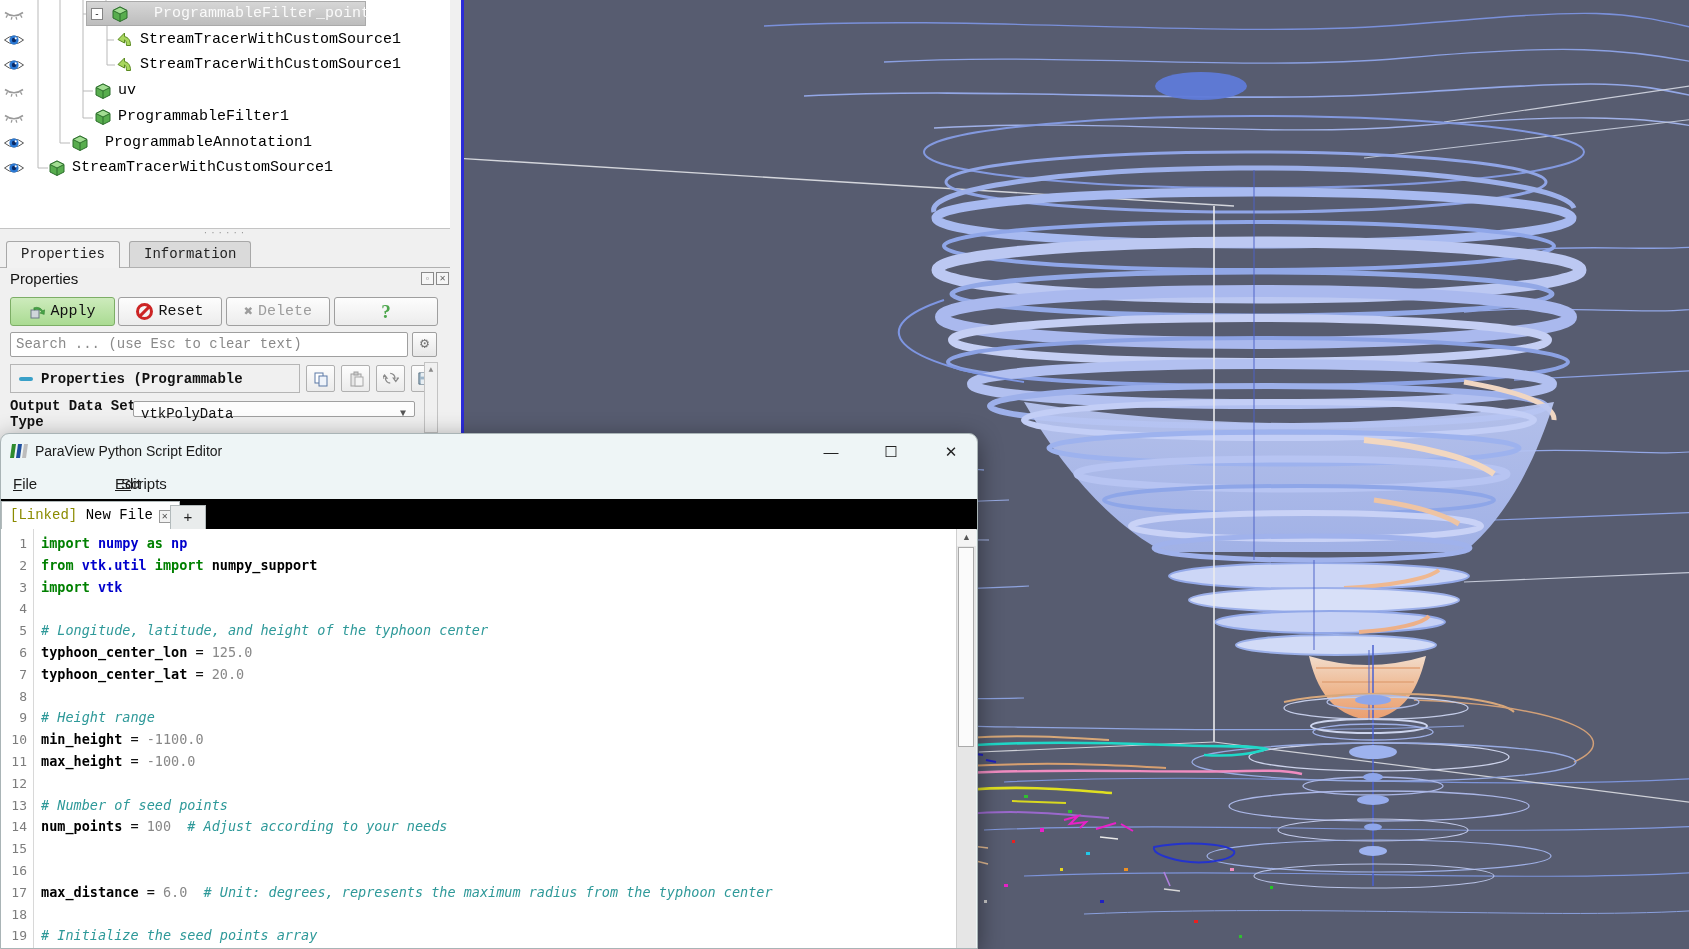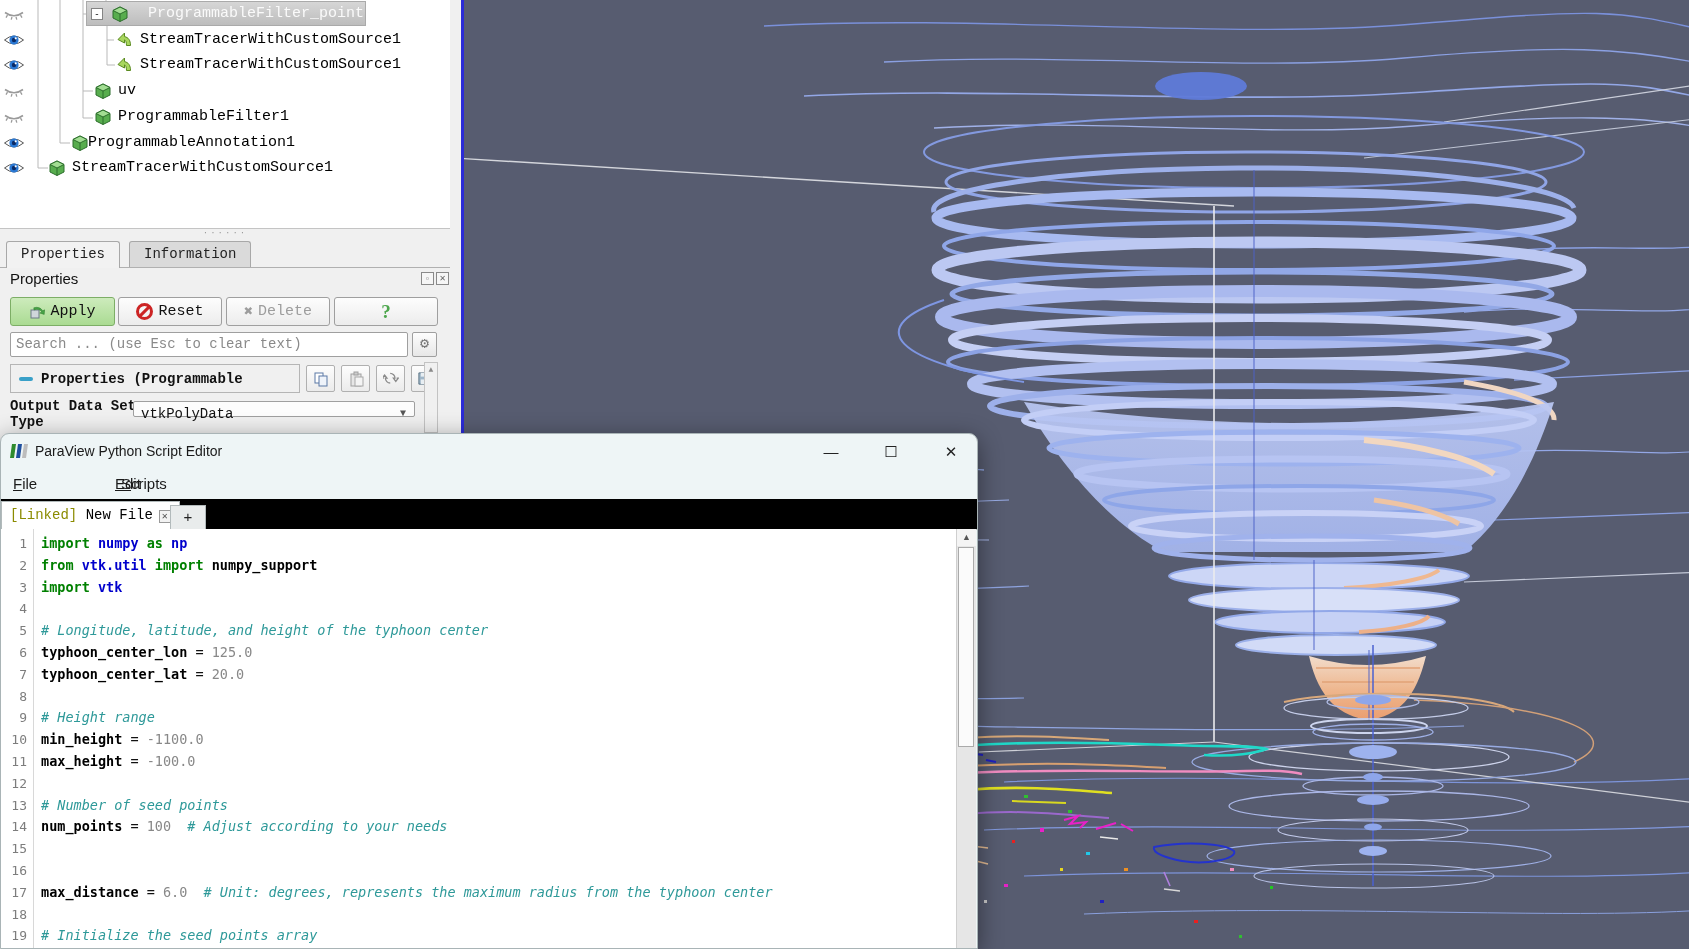--- a/index.html
+++ b/index.html
@@ -345,21 +345,21 @@
           <span class="eye"><svg width="22" height="22" viewBox="0 0 22 22">
               <path d="M2,9.5 Q11,16 20,9.5" fill="none" stroke="#9a9a9a" stroke-width="1.6"></path>
               <path d="M4.5,12.2 L3,14.6 M9,14 L8.2,16.6 M13,14 L13.8,16.6 M17.5,12.2 L19,14.6" stroke="#9a9a9a" stroke-width="1.3"></path>
             </svg></span>
           <span class="expander" style="left:91px">-</span>
           <span class="iticon" style="left:110px"><svg width="20" height="20" viewBox="0 0 20 20">
               <path d="M3,6.5 L10,3 17,6.5 17,14 10,17.5 3,14Z" fill="#58ad4e" stroke="#2c6e2c"></path>
               <path d="M3,6.5 L10,3 17,6.5 10,10Z" fill="#a2dd92" stroke="#2c6e2c"></path>
               <path d="M10,10 L10,17.5" stroke="#2c6e2c"></path>
             </svg></span>
-          <span class="plabel" style="left:148px">ProgrammableFilter_point</span>
+          <span class="plabel" style="left:154px">ProgrammableFilter_point</span>
         </div>
         <div class="prow" style="top: 26.7px;">
           <span class="eye"><svg width="22" height="22" viewBox="0 0 22 22">
               <path d="M1.5,11 Q11,3 20.5,11 Q11,19 1.5,11Z" fill="#ffffff" stroke="#555" stroke-width="1"></path>
               <circle cx="11" cy="11" r="4.6" fill="#2b79d4"></circle>
               <circle cx="11" cy="11" r="2.2" fill="#0a2a66"></circle>
               <circle cx="12.7" cy="9.3" r="1.1" fill="#fff"></circle>
             </svg></span>
           <span class="iticon" style="left:115px"><svg width="20" height="20" viewBox="0 0 20 20">
               <path d="M3,9.5 L9.5,3 9.5,6.6 C13.5,7.4 15.5,10.5 15.5,15.5 L11.5,15.5 C11.5,12 10.6,10.3 9.5,9.9 L9.5,13 Z" fill="#a8d65e" stroke="#5a8a20" stroke-width="1"></path>
@@ -407,21 +407,21 @@
               <path d="M1.5,11 Q11,3 20.5,11 Q11,19 1.5,11Z" fill="#ffffff" stroke="#555" stroke-width="1"></path>
               <circle cx="11" cy="11" r="4.6" fill="#2b79d4"></circle>
               <circle cx="11" cy="11" r="2.2" fill="#0a2a66"></circle>
               <circle cx="12.7" cy="9.3" r="1.1" fill="#fff"></circle>
             </svg></span>
           <span class="iticon" style="left:70px"><svg width="20" height="20" viewBox="0 0 20 20">
               <path d="M3,6.5 L10,3 17,6.5 17,14 10,17.5 3,14Z" fill="#58ad4e" stroke="#2c6e2c"></path>
               <path d="M3,6.5 L10,3 17,6.5 10,10Z" fill="#a2dd92" stroke="#2c6e2c"></path>
               <path d="M10,10 L10,17.5" stroke="#2c6e2c"></path>
             </svg></span>
-          <span class="plabel" style="left:88px">ProgrammableAnnotation1</span>
+          <span class="plabel" style="left:105px">ProgrammableAnnotation1</span>
         </div>
         <div class="prow" style="top: 155.2px;">
           <span class="eye"><svg width="22" height="22" viewBox="0 0 22 22">
               <path d="M1.5,11 Q11,3 20.5,11 Q11,19 1.5,11Z" fill="#ffffff" stroke="#555" stroke-width="1"></path>
               <circle cx="11" cy="11" r="4.6" fill="#2b79d4"></circle>
               <circle cx="11" cy="11" r="2.2" fill="#0a2a66"></circle>
               <circle cx="12.7" cy="9.3" r="1.1" fill="#fff"></circle>
             </svg></span>
           <span class="iticon" style="left:47px"><svg width="20" height="20" viewBox="0 0 20 20">
               <path d="M3,6.5 L10,3 17,6.5 17,14 10,17.5 3,14Z" fill="#58ad4e" stroke="#2c6e2c"></path>

